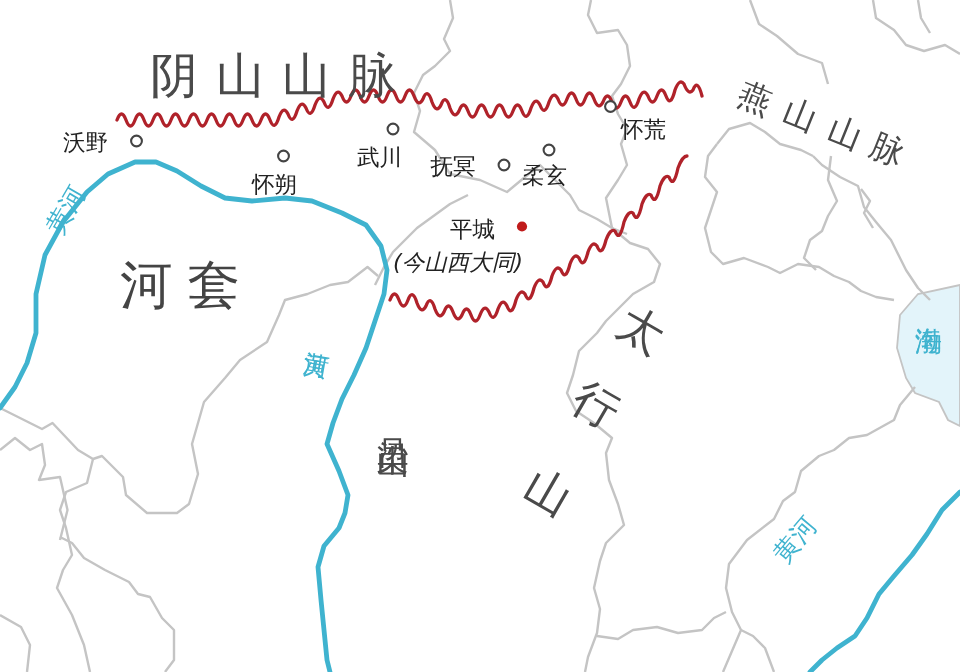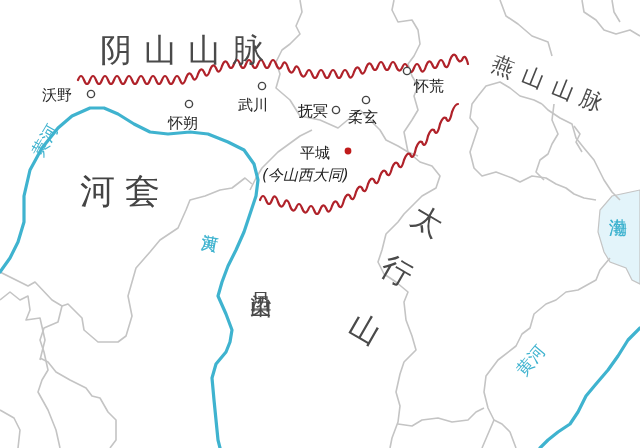--- a/index.html
+++ b/index.html
@@ -76,21 +76,21 @@
 
 <div class="lbl mtn" style="left:412px;top:206px;font-size:30px;transform:rotate(30deg);">太</div>
 <div class="lbl mtn" style="left:382px;top:256px;font-size:30px;transform:rotate(30deg);">行</div>
 <div class="lbl mtn" style="left:350px;top:314px;font-size:30px;transform:rotate(30deg);">山</div>
 
 <div class="lbl mtn vert" style="left:250px;top:274px;font-size:22px;letter-spacing:2px;">吕梁山</div>
 
 <div class="lbl city" style="left:42px;top:88px;">沃野</div>
 <div class="lbl city" style="left:168px;top:116px;">怀朔</div>
 <div class="lbl city" style="left:238px;top:98px;text-align:right;">武川</div>
-<div class="lbl city" style="left:298px;top:104px;text-align:right;">抚冥</div>
+<div class="lbl city" style="left:287px;top:104px;text-align:right;">抚冥</div>
 <div class="lbl city" style="left:348px;top:110px;">柔玄</div>
 <div class="lbl city" style="left:414px;top:52px;margin-top:27px;">怀荒</div>
 <div class="lbl city" style="left:300px;top:146px;">平城</div>
 <div class="lbl city" style="left:262px;top:168px;font-style:italic;">(今山西大同)</div>
 
 <div class="lbl river" style="left:28px;top:132px;transform:rotate(-60deg);">黄河</div>
 <div class="lbl river vert" style="left:205px;top:222px;transform:rotate(10deg);">黄河</div>
 <div class="lbl river" style="left:514px;top:352px;transform:rotate(-50deg);">黄河</div>
 
 <div class="lbl region" style="left:80px;top:174px;">河套</div>

